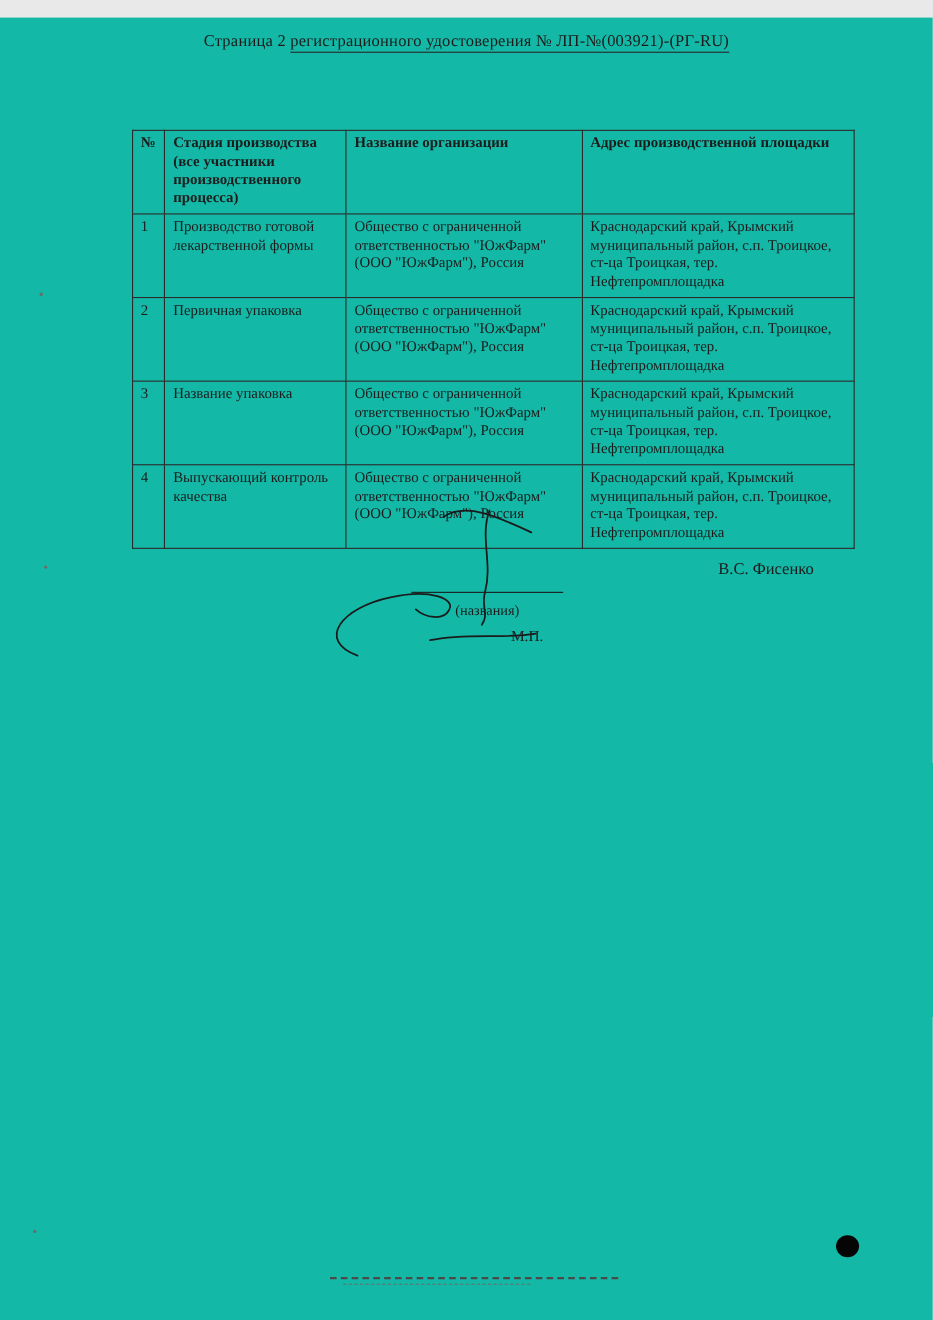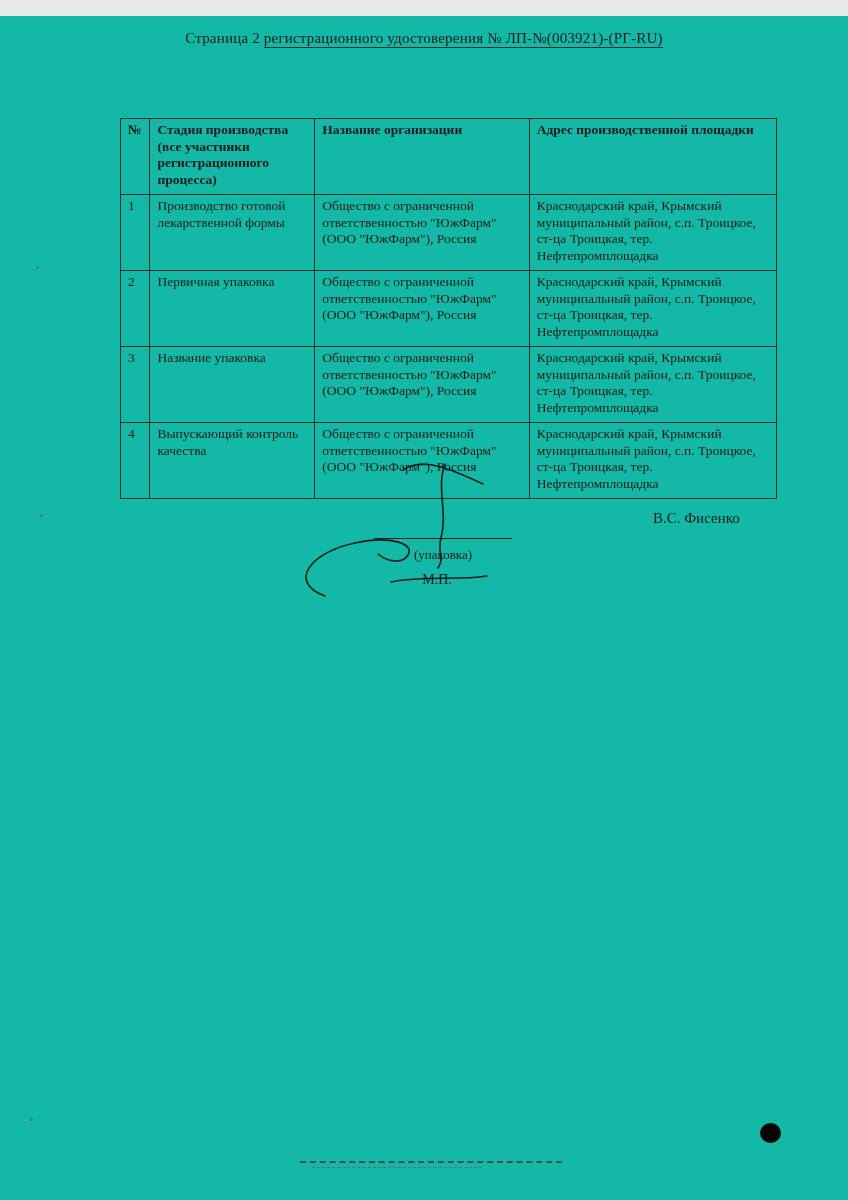--- a/index.html
+++ b/index.html
@@ -56,22 +56,22 @@
   }
   .sig-line{
     position:absolute;left:374px;top:522px;width:138px;
     border-top:1.6px solid #1b1b1b;height:0;
   }
   .sig-caption{
     position:absolute;left:374px;top:531px;width:138px;
     text-align:center;font-size:13px;
   }
   .seal-mark{
-    position:absolute;left:402px;top:556px;width:70px;
-    text-align:center;font-size:14px;
+    position:absolute;left:424px;top:556px;width:70px;
+    text-align:right;font-size:14px;
   }
   .scribble{
     position:absolute;left:295px;top:438px;width:230px;height:150px;
   }
   .punch-hole{
     position:absolute;left:760px;top:1107px;
     width:21px;height:20px;border-radius:50%;
     background:#050505;
   }
   .artifact-1{
@@ -103,21 +103,21 @@
   <table class="producers">
     <colgroup>
       <col class="col-num">
         <col class="col-stage">
         <col class="col-org">
         <col class="col-addr">
     </colgroup>
     <tbody>
         <tr>
       <th class="num">№</th>
-      <th>Стадия производства (все участники регистрационного процесса)</th>
+      <th>Стадия производства (все участники производственного процесса)</th>
       <th>Название организации</th>
       <th>Адрес производственной площадки</th>
     </tr>
     <tr>
       <td class="num">1</td>
       <td>Производство готовой лекарственной формы</td>
       <td>Общество с ограниченной ответственностью "ЮжФарм" (ООО "ЮжФарм"), Россия</td>
       <td>Краснодарский край, Крымский муниципальный район, с.п. Троицкое, ст-ца Троицкая, тер. Нефтепромплощадка</td>
     </tr>
     <tr>
@@ -146,21 +146,21 @@
 
   <svg class="scribble" viewBox="0 0 230 150" xmlns="http://www.w3.org/2000/svg">
     <g fill="none" stroke="#1b1b1b" stroke-width="1.6" stroke-linecap="round">
       <path d="M108,16 C128,2 158,16 188,30"></path>
       <path d="M150,10 C141,34 153,58 146,84 C142,98 150,104 143,114"></path>
       <path d="M30,142 C-8,128 16,98 60,89 C96,81 120,90 113,101 C108,110 92,108 83,100"></path>
       <path d="M96,128 C130,121 162,127 192,122"></path>
     </g>
   </svg>
 
-  <div class="sig-caption">(упаковка)</div>
+  <div class="sig-caption">(названия)</div>
   <div class="seal-mark">М.П.</div>
 
   <div class="signer-name">В.С. Фисенко</div>
 
   <div class="punch-hole"></div>
   <div class="artifact-1"></div>
   <div class="artifact-2"></div>
   <div class="noise n1"></div>
   <div class="noise n2"></div>
   <div class="noise n3"></div>

